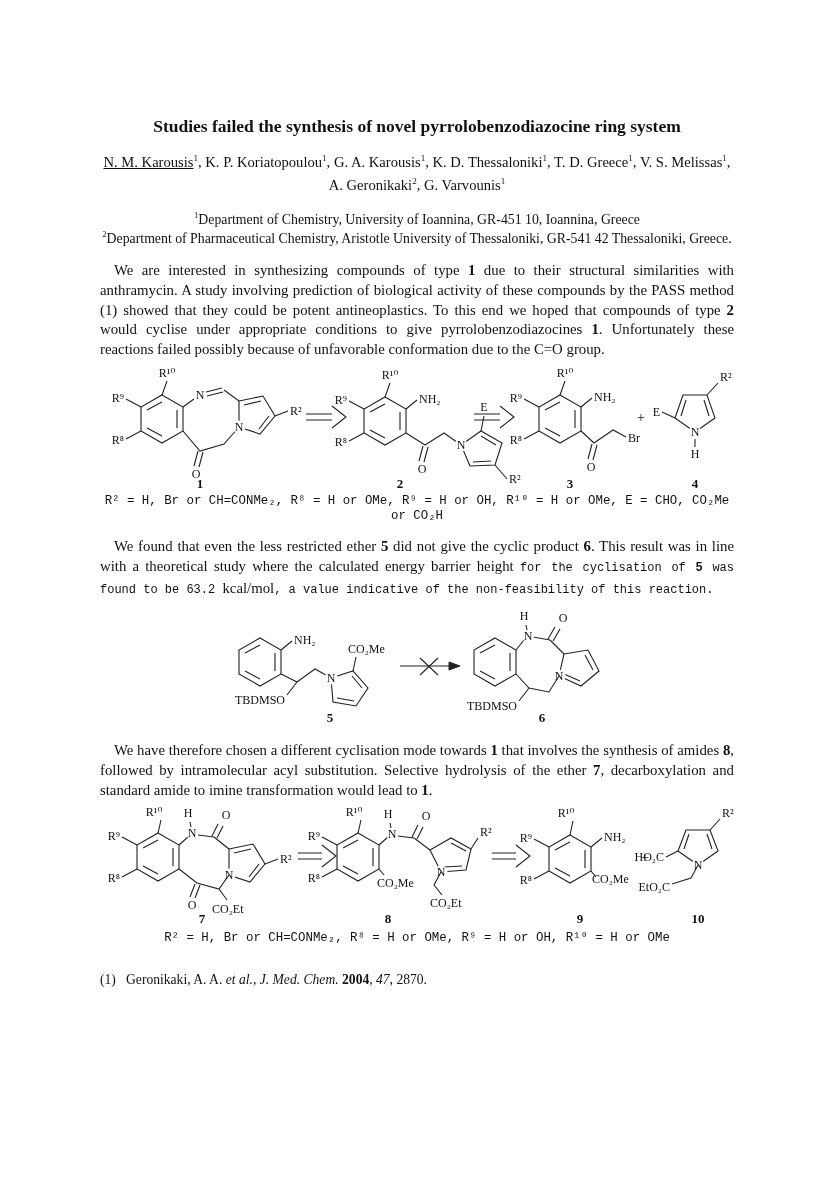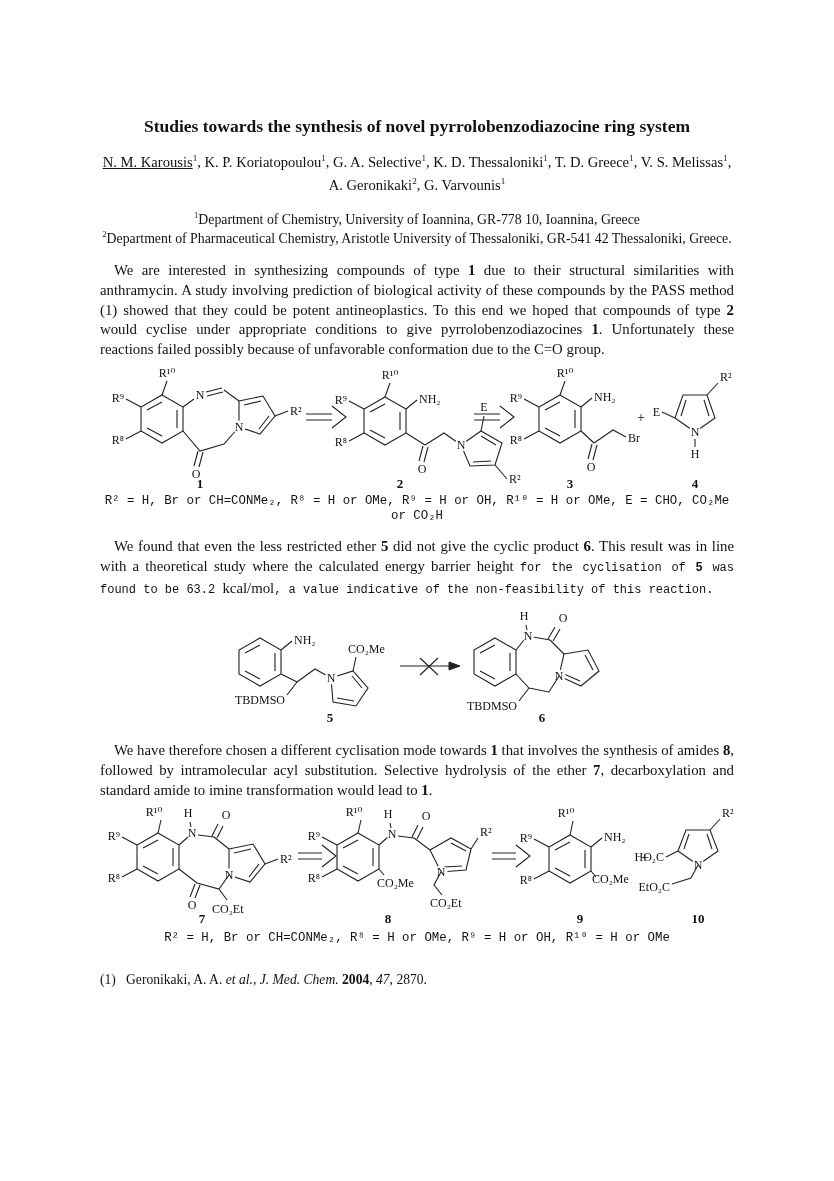--- a/index.html
+++ b/index.html
@@ -26,26 +26,26 @@
   svg.scheme text.mid{text-anchor:middle;}
   svg.scheme text.end{text-anchor:end;}
   .legend{text-align:center;font-size:12.4px;margin-top:2px;line-height:15px;font-family:Liberation Mono, monospace;}
   .reference{margin-top:26px;font-size:13.6px;}
 </style>
 </head>
 <body>
 
 <div class="page">
 
-  <div class="title">Studies towards the synthesis of novel pyrrolobenzodiazocine ring system</div>
-
-  <div class="authors"><span class="u">N. M. Karousis</span><sup>1</sup><span>, K. P. Koriatopoulou</span><sup>1</sup><span>, G. A. Selective</span><sup>1</sup><span>, K. D. Thessaloniki</span><sup>1</sup><span>, T. D. Greece</span><sup>1</sup><span>, V. S. Melissas</span><sup>1</sup><span>, A. Geronikaki</span><sup>2</sup><span>, G. Varvounis</span><sup>1</sup></div>
+  <div class="title">Studies failed the synthesis of novel pyrrolobenzodiazocine ring system</div>
+
+  <div class="authors"><span class="u">N. M. Karousis</span><sup>1</sup><span>, K. P. Koriatopoulou</span><sup>1</sup><span>, G. A. Karousis</span><sup>1</sup><span>, K. D. Thessaloniki</span><sup>1</sup><span>, T. D. Greece</span><sup>1</sup><span>, V. S. Melissas</span><sup>1</sup><span>, A. Geronikaki</span><sup>2</sup><span>, G. Varvounis</span><sup>1</sup></div>
 
   <div class="affils">
-    <div><sup>1</sup><span>Department of Chemistry, University of Ioannina, GR-778 10, Ioannina, Greece</span></div>
+    <div><sup>1</sup><span>Department of Chemistry, University of Ioannina, GR-451 10, Ioannina, Greece</span></div>
     <div><sup>2</sup><span>Department of Pharmaceutical Chemistry, Aristotle University of Thessaloniki, GR-541 42 Thessaloniki, Greece.</span></div>
   </div>
 
   <div class="para first"><span>We are interested in synthesizing compounds of type </span><span class="b">1</span><span> due to their structural similarities with anthramycin. A study involving prediction of biological activity of these compounds by the PASS method (1) showed that they could be potent antineoplastics. To this end we hoped that compounds of type </span><span class="b">2</span><span> would cyclise under appropriate conditions to give pyrrolobenzodiazocines </span><span class="b">1</span><span>. Unfortunately these reactions failed possibly because of unfavorable conformation due to the C=O group.</span></div>
 
   <svg class="scheme" width="640" height="126" viewBox="0 0 640 126">
     <g>
       <path d="M62 29 L83 41 L83 65 L62 77 L41 65 L41 41 Z"></path>
       <path d="M47 44 L62 36 M77 44 L77 62 M62 70 L47 62"></path>
       <path d="M62 29 L67 15 M41 41 L26 33 M41 65 L26 73 M83 41 L94 33"></path>

